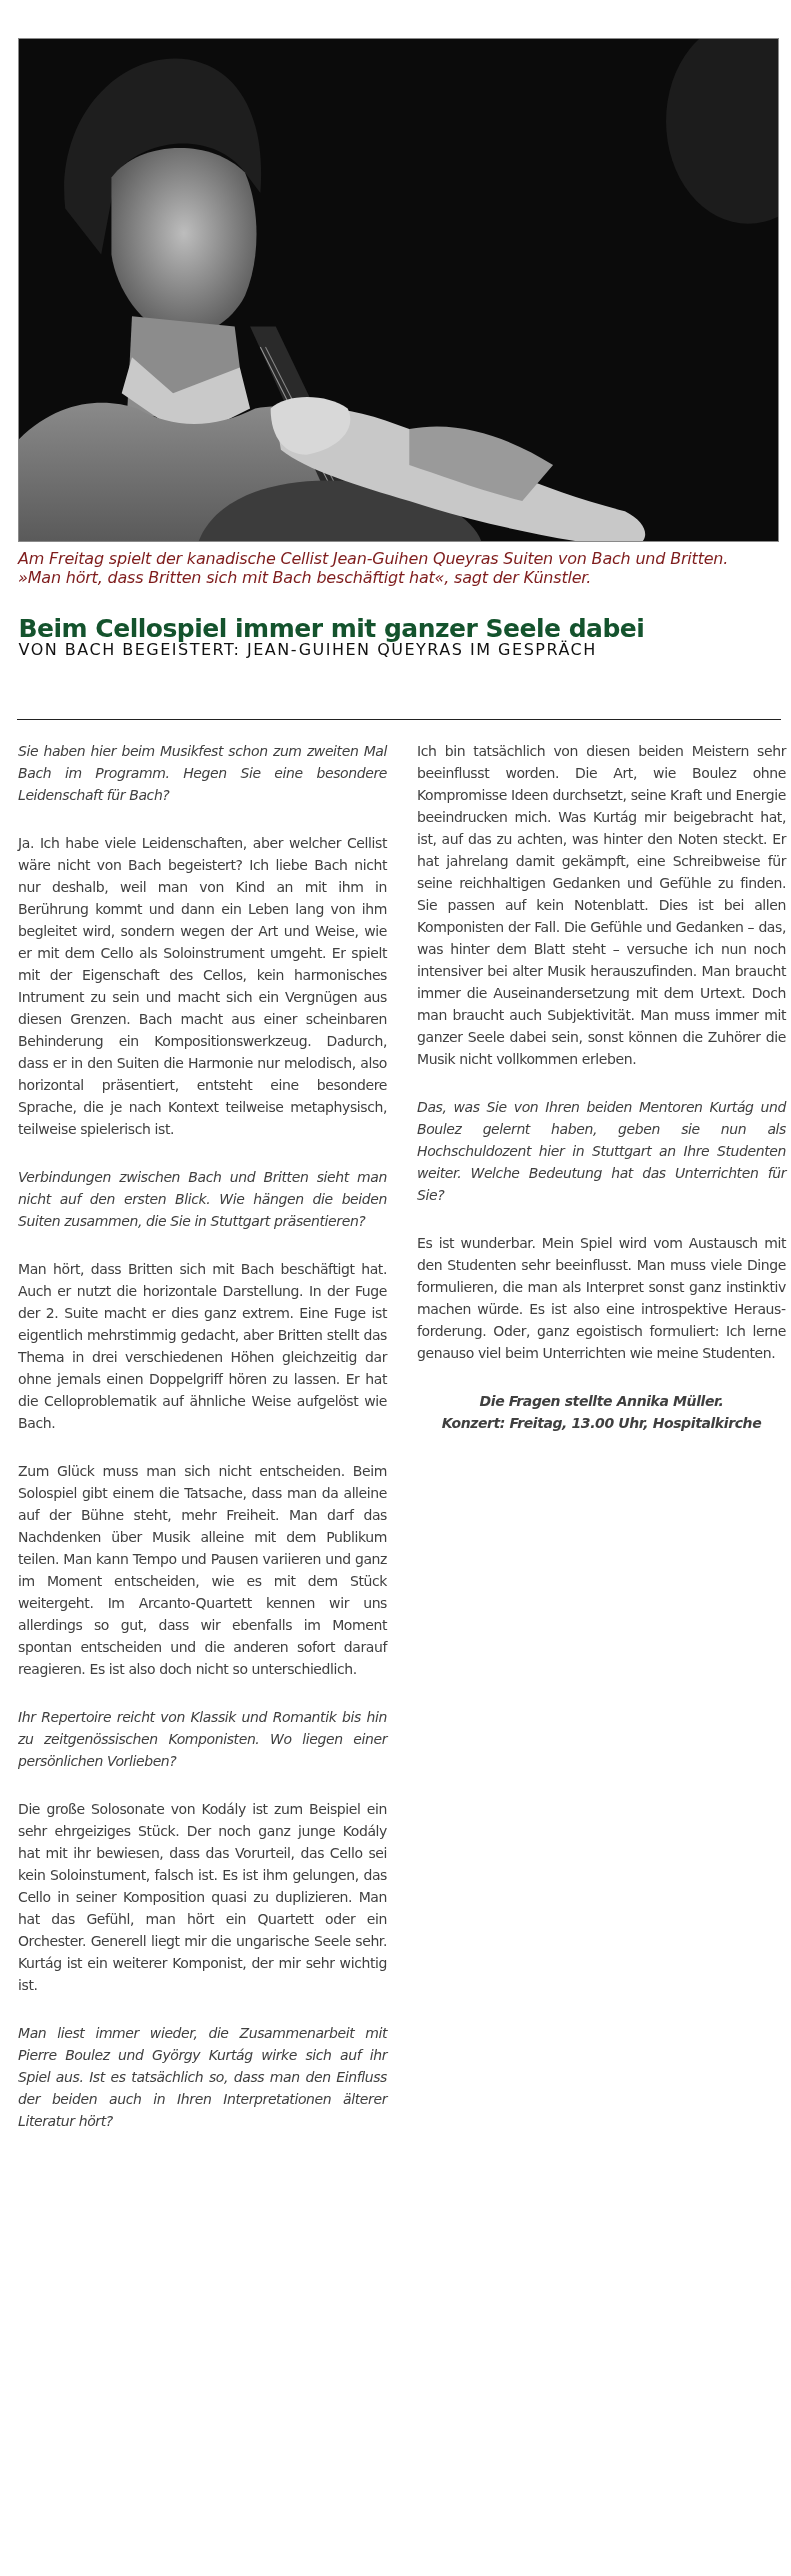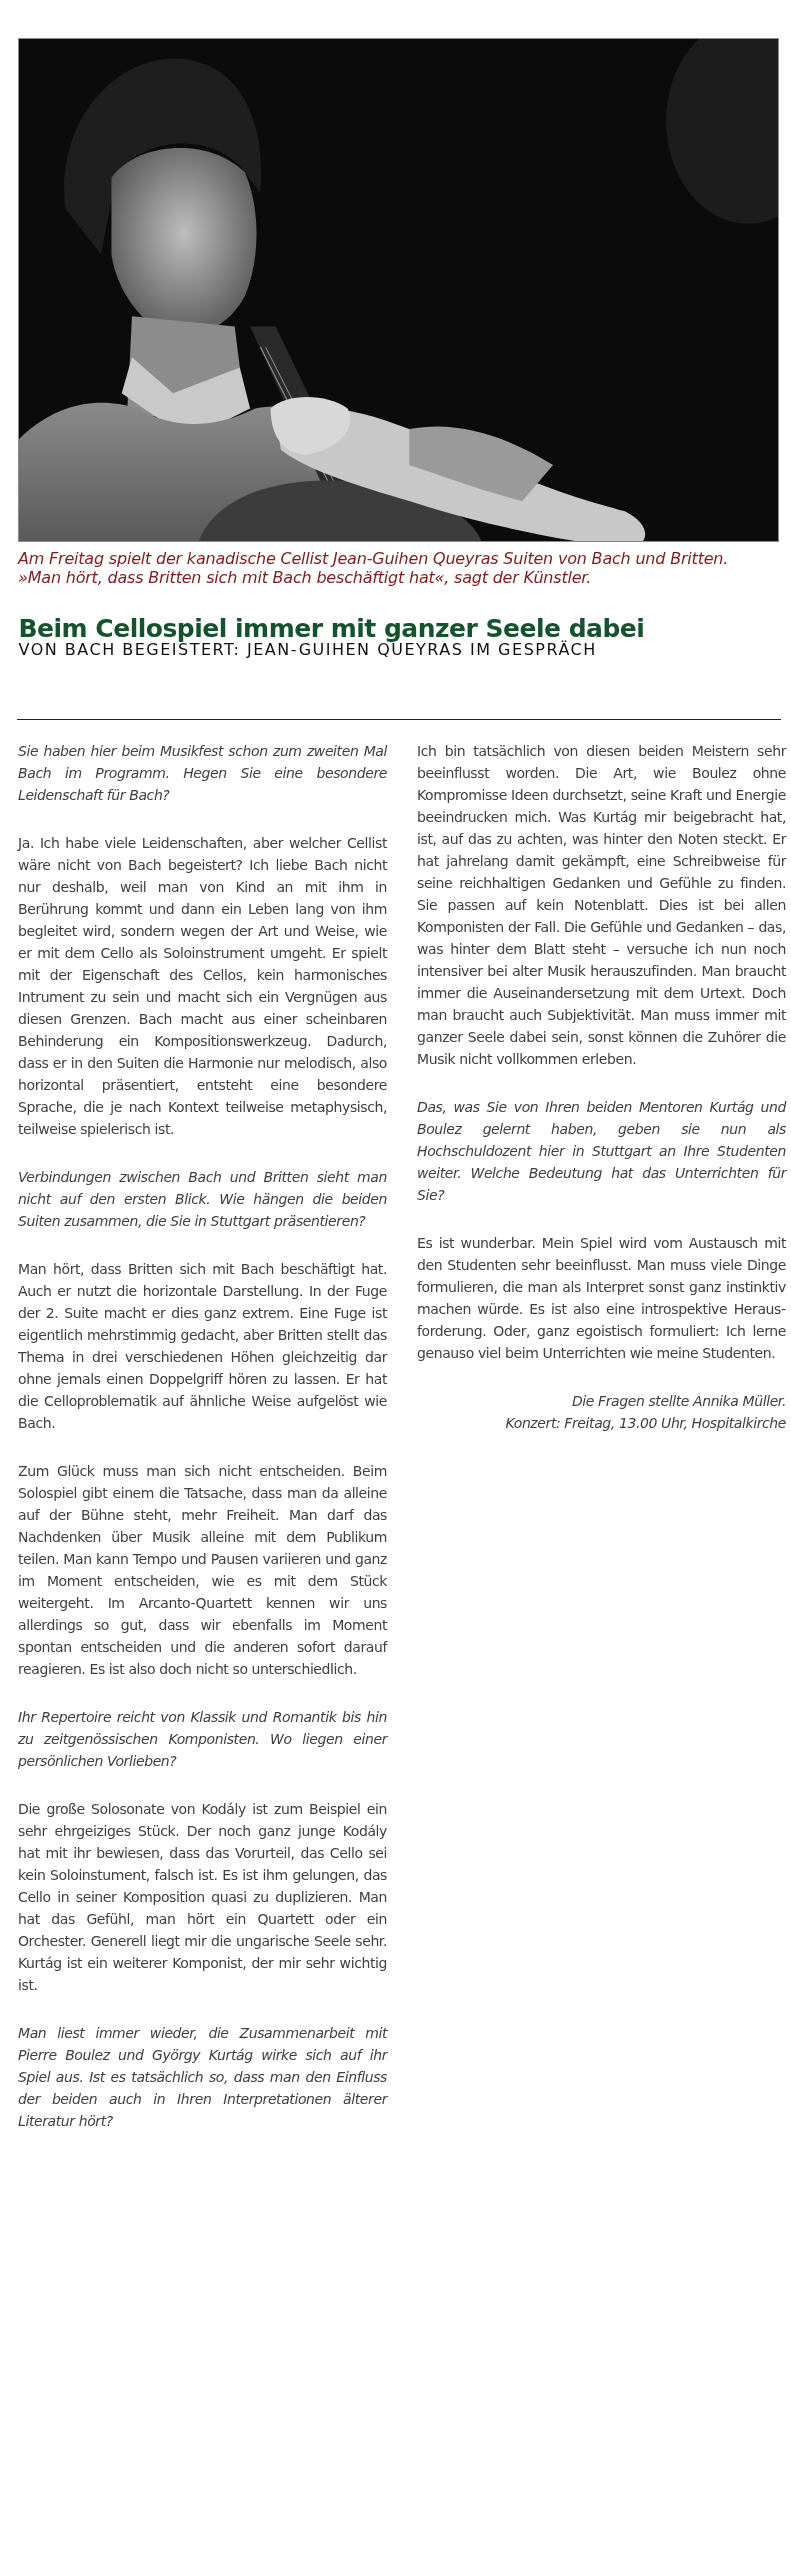--- a/index.html
+++ b/index.html
@@ -28,21 +28,21 @@
   .rule { position: absolute; left: 16.5px; top: 719px; width: 764px; height: 1px; background: #222; }
   .col {
     position: absolute; top: 740px; width: 369px;
     font-family: "DejaVu Sans", sans-serif; font-size: 14px; line-height: 22px;
     color: #404040; text-align: justify; letter-spacing: -0.4px;
   }
   .col.left { left: 18px; }
   .col.right { left: 417px; }
   .col p { margin: 0 0 26px 0; hyphens: manual; }
   .col p.q { font-style: italic; }
-  .col p.credit { margin-bottom: 0; text-align: right; font-style: italic; }
+  .col p.credit { margin-bottom: 0; text-align: center; font-style: italic; font-weight: bold; }
 </style>
 </head>
 <body>
 
 <div class="photo">
   <svg viewBox="0 0 1478 978" preserveAspectRatio="none">
     <defs>
       <radialGradient id="faceG" cx="0.5" cy="0.45" r="0.6">
         <stop offset="0" stop-color="#bdbdbd"></stop>
         <stop offset="1" stop-color="#555"></stop>

